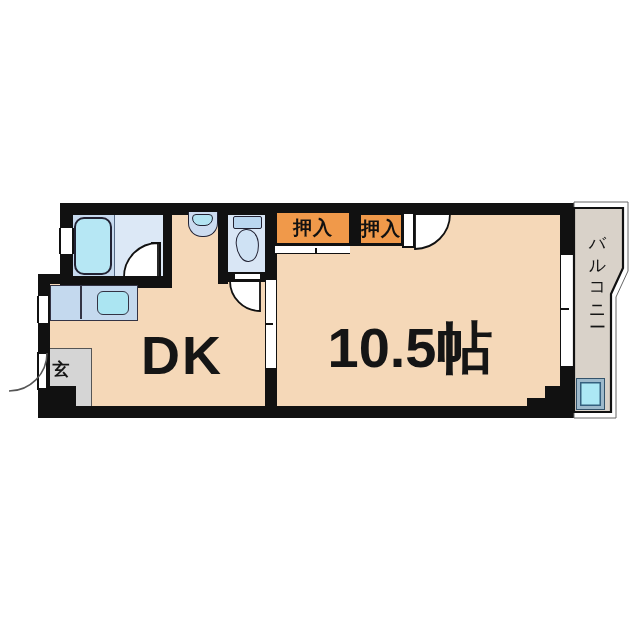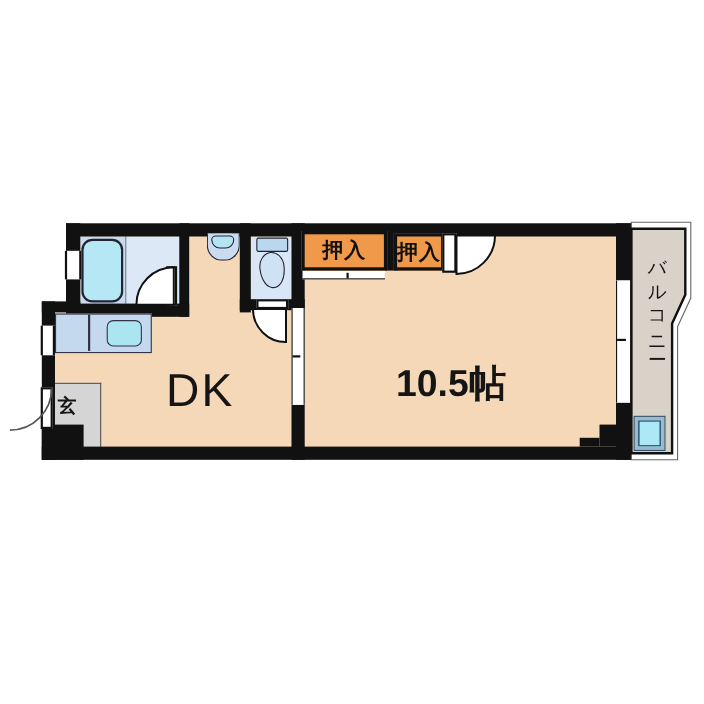--- a/index.html
+++ b/index.html
@@ -13,23 +13,23 @@
   .win { position:absolute; background:#fff; border-left:2px solid #111; border-right:2px solid #111; }
   .slide { position:absolute; background:#fff; border-left:1.6px solid #111; border-right:1.6px solid #111; }
   .tick-h { position:absolute; background:#111; height:2px; }
   .tick-v { position:absolute; background:#111; width:2px; }
   .leaf { position:absolute; background:#fff; border:2px solid #111; }
   .closet { position:absolute; background:#f0994a; border:3px solid #111;
             display:flex; align-items:center; justify-content:center;
             font-size:19px; font-weight:600; color:#111; letter-spacing:1px; }
   .fixture { position:absolute; }
   .label { position:absolute; color:#151515; white-space:nowrap; transform:translate(-50%,-50%); }
-  .lbl-dk { font-size:42px; font-weight:400; letter-spacing:2px; }
+  .lbl-dk { font-size:54px; font-weight:700; letter-spacing:2px; }
   .lbl-room { font-size:47px; font-weight:600; letter-spacing:2px; }
-  .lbl-size { font-size:34px; font-weight:600; }
+  .lbl-size { font-size:56px; font-weight:600; }
   .lbl-genkan { font-size:17px; font-weight:600; transform:translate(-50%,-50%); }
   .lbl-balcony { font-size:17px; font-weight:500; letter-spacing:4px; color:#151515;
                  writing-mode:vertical-rl; text-orientation:mixed; }
   svg.overlay { position:absolute; left:0; top:0; pointer-events:none; }
 </style>
 </head>
 <body>
 
 <div class="canvas">
 

